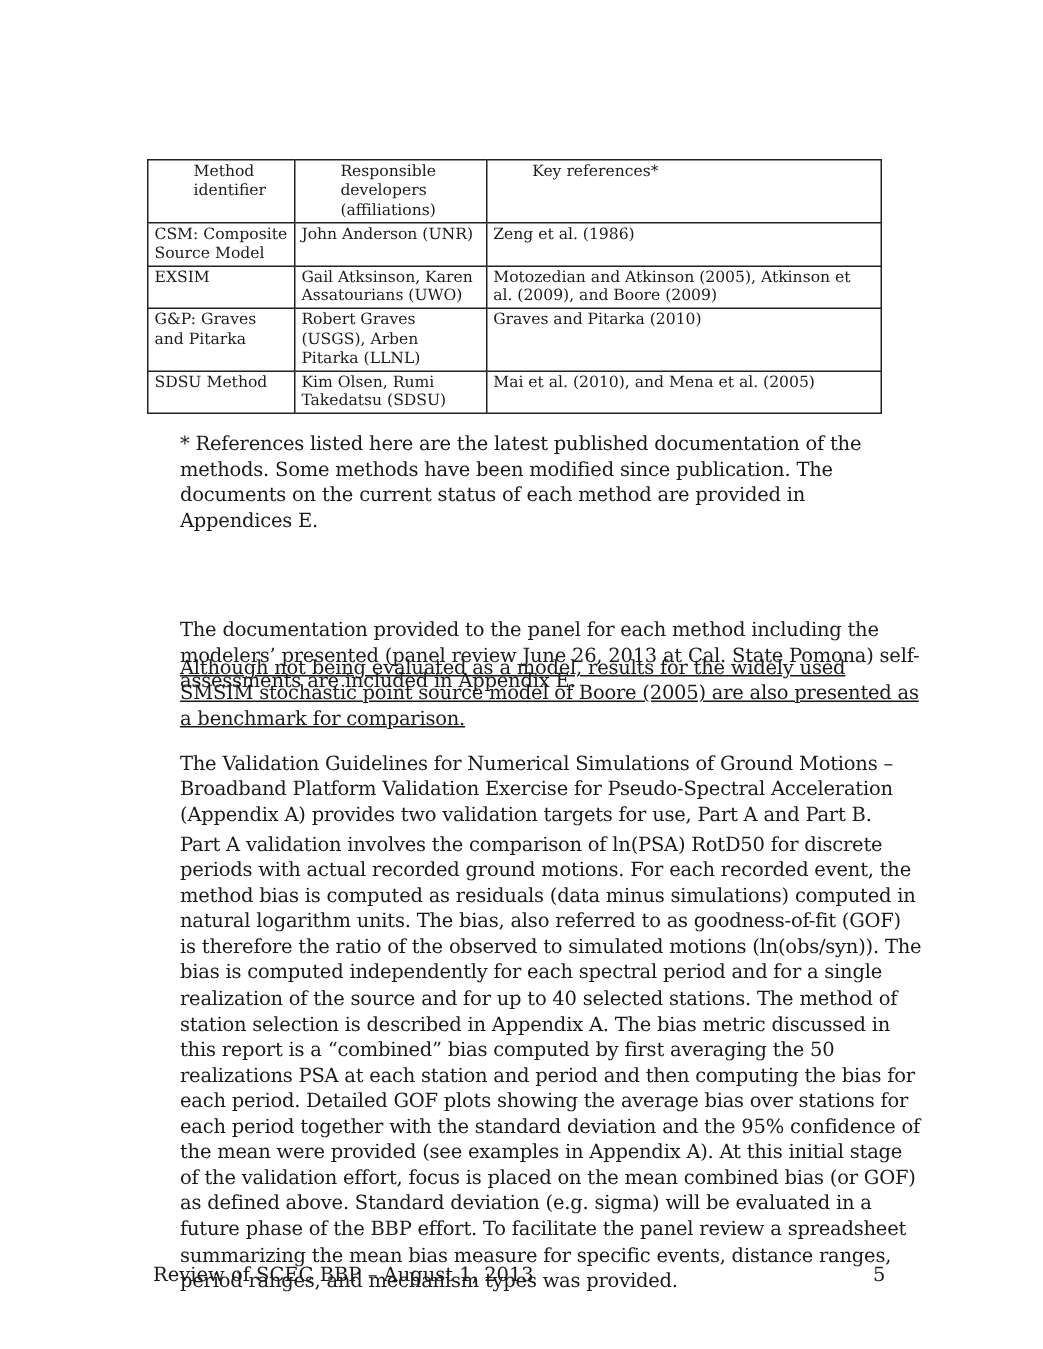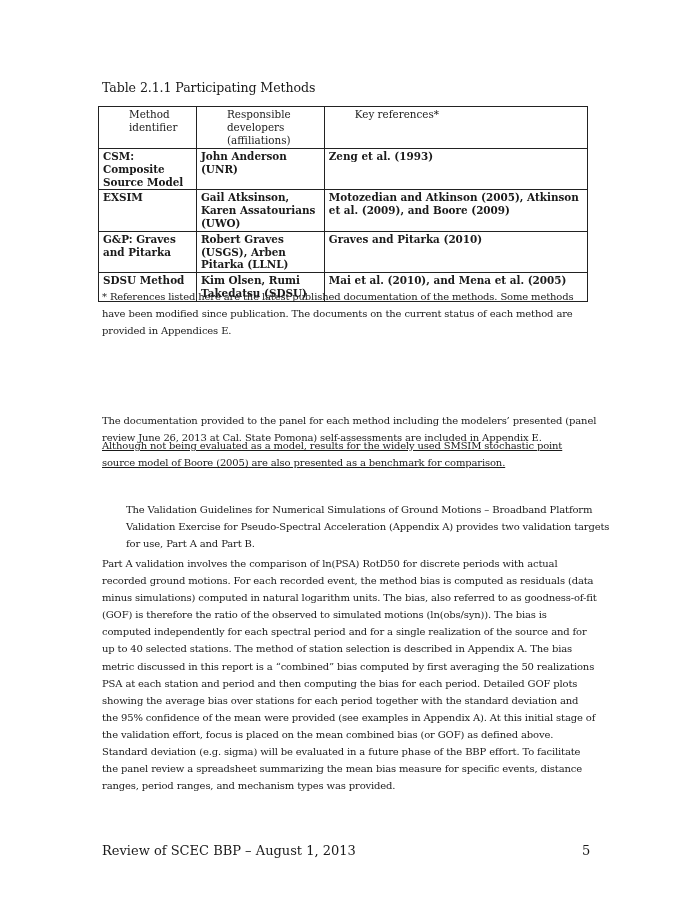--- a/index.html
+++ b/index.html
@@ -7,56 +7,55 @@
          font-family:"DejaVu Serif","Liberation Serif",serif; color:#1a1a1a; }
   .page { position:absolute; left:0; top:0; width:695px; height:899px; }
   .caption { position:absolute; left:102px; top:80px; font-size:12.6px; letter-spacing:-0.1px; }
   table.methods { position:absolute; left:98px; top:106px; width:490px;
          border-collapse:collapse; font-size:10.4px; line-height:12.8px; }
   table.methods td { border:1.3px solid #222; vertical-align:top; padding:1px 4px 1px 4px; }
   table.methods col.c1 { width:98px; }
   table.methods col.c2 { width:128px; }
   table.methods col.c3 { width:264px; }
   table.methods tr.hdr td { height:39px;padding-left:30px; }
-  table.methods tr.r td { height:25px;font-weight:bold; }
-  .para { position:absolute; left:102px; width:495px; font-size:10px; line-height:17.1px;
+  table.methods tr.r td { height:25px; }
+  .para { position:absolute; left:120px; width:495px; font-size:13px; line-height:17.1px;
           letter-spacing:-0.15px; }
   .para p { margin:0; }
   #footnote { top:288px; }
   #p1 { top:372px;margin-top:40px; }
   #p2 { top:437px;text-decoration:underline; }
-  #p3 { top:501px;margin-left:24px; }
+  #p3 { top:501px; }
   #p4 { top:555px; }
   .footer { position:absolute; top:843px; font-size:13px; }
   #footer-left { left:102px; }
   #footer-right { left:582px; }
 </style>
 </head>
 <body>
 
 <div class="page">
 
-  <div class="caption">Table 2.1.1 Participating Methods</div>
 
   <table class="methods">
     <colgroup>
         <col class="c1">
         <col class="c2">
         <col class="c3">
       </colgroup>
     <tbody>
         <tr class="hdr">
       <td>Method identifier</td>
       <td>Responsible developers (affiliations)</td>
       <td>Key references*</td>
     </tr>
     <tr class="r">
       <td>CSM: Composite Source Model</td>
       <td>John Anderson (UNR)</td>
-      <td>Zeng et al. (1993)</td>
+      <td>Zeng et al. (1986)</td>
     </tr>
     <tr class="r">
       <td>EXSIM</td>
       <td>Gail Atksinson, Karen Assatourians (UWO)</td>
       <td>Motozedian and Atkinson (2005), Atkinson et al. (2009), and Boore (2009)</td>
     </tr>
     <tr class="r">
       <td>G&amp;P: Graves and Pitarka</td>
       <td>Robert Graves (USGS), Arben Pitarka (LLNL)</td>
       <td>Graves and Pitarka (2010)</td>

